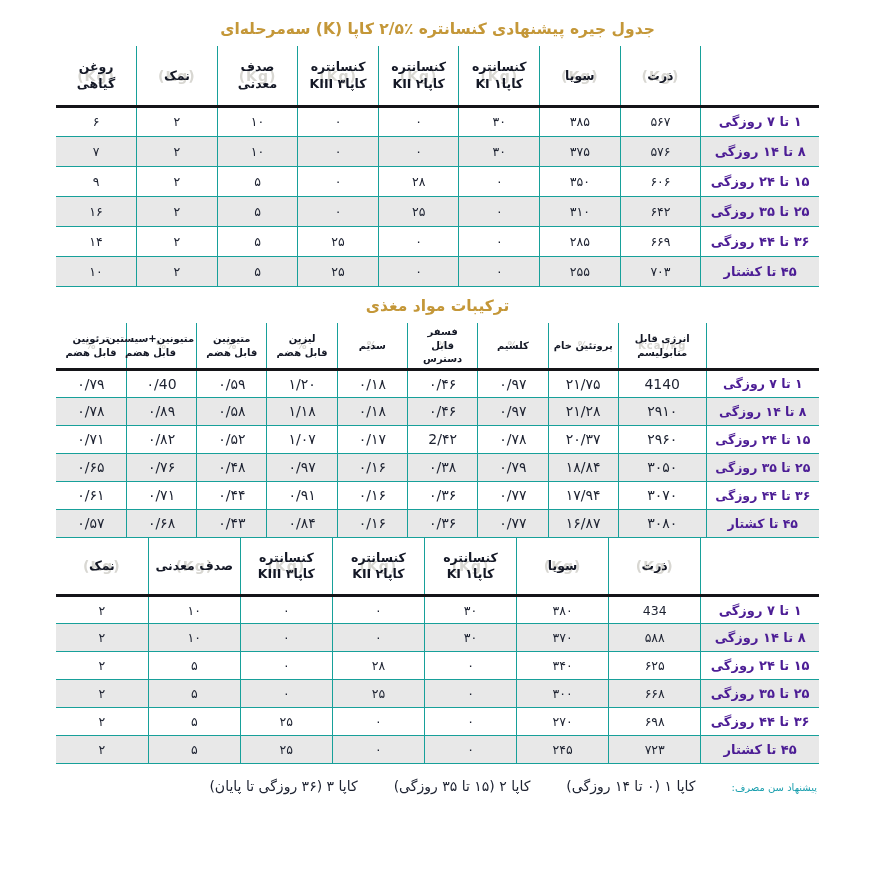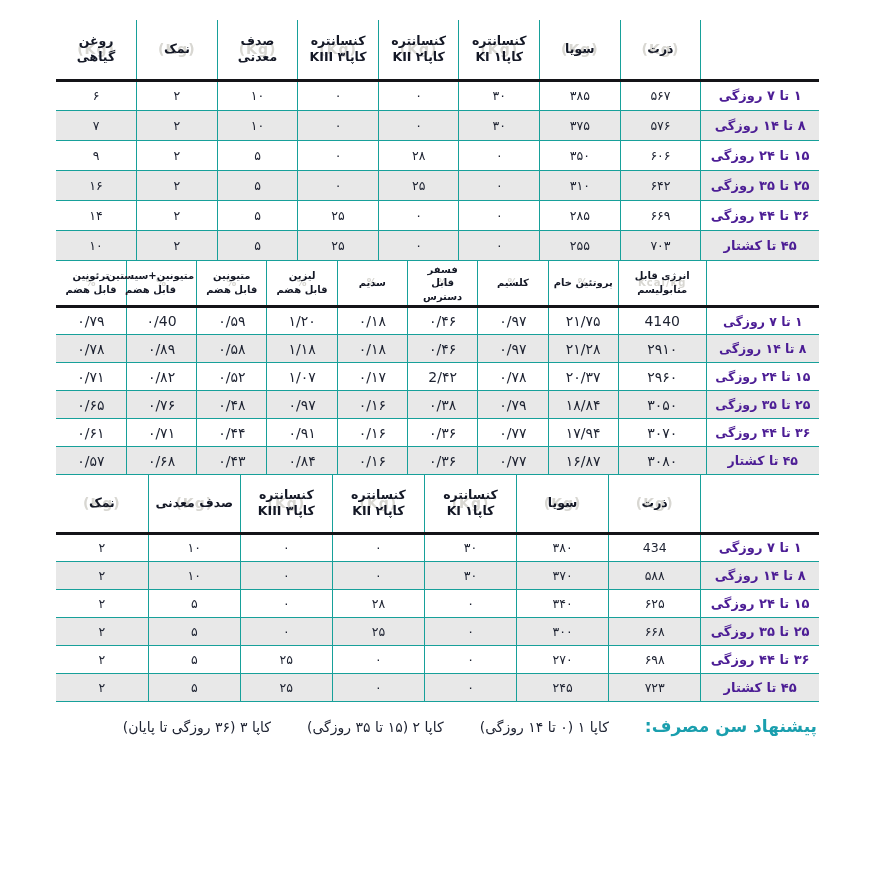--- a/index.html
+++ b/index.html
@@ -57,29 +57,30 @@
   .t2 .dcell { font-size: 14px; }
   .t2 .rlabel { font-size: 12.5px; }
   .t3 thead tr { height: 58px; }
   .t3 tbody tr { height: 28px; }
 
   .usage {
     display: flex; align-items: baseline; gap: 36px;
     margin: 14px 2px 0 0;
     font-size: 14px;
   }
-  .usage-label { color: var(--tealtext, #1a9fae); font-weight: bold; font-size: 17px; }
+  .usage-label { color: var(--tealtext, #1a9fae); font-weight: normal; font-size: 10px; }
   .note { margin: 12px 2px 0 0; font-size: 15.5px; }
   .note-label { color: var(--tealtext, #1a9fae); }
 </style>
 </head>
 <body>
 
 <div class="page">
 
+  <h2 class="title">جدول جیره پیشنهادی کنسانتره ٪۲/۵ کاپا (K) سه‌مرحله‌ای</h2>
   <div class="tablewrap">
       <table class="grid t1">
         <colgroup>
           <col>
           <col>
           <col>
           <col>
           <col>
           <col>
           <col>
@@ -166,20 +167,21 @@
             <td class="dcell">۰</td>
             <td class="dcell">۲۵</td>
             <td class="dcell">۵</td>
             <td class="dcell">۲</td>
             <td class="dcell">۱۰</td>
           </tr>
         </tbody>
       </table>
     </div>
 
+  <h2 class="title mt">ترکیبات مواد مغذی</h2>
   <div class="tablewrap">
       <table class="grid t2">
         <colgroup>
           <col>
           <col>
           <col>
           <col>
           <col>
           <col>
           <col>

